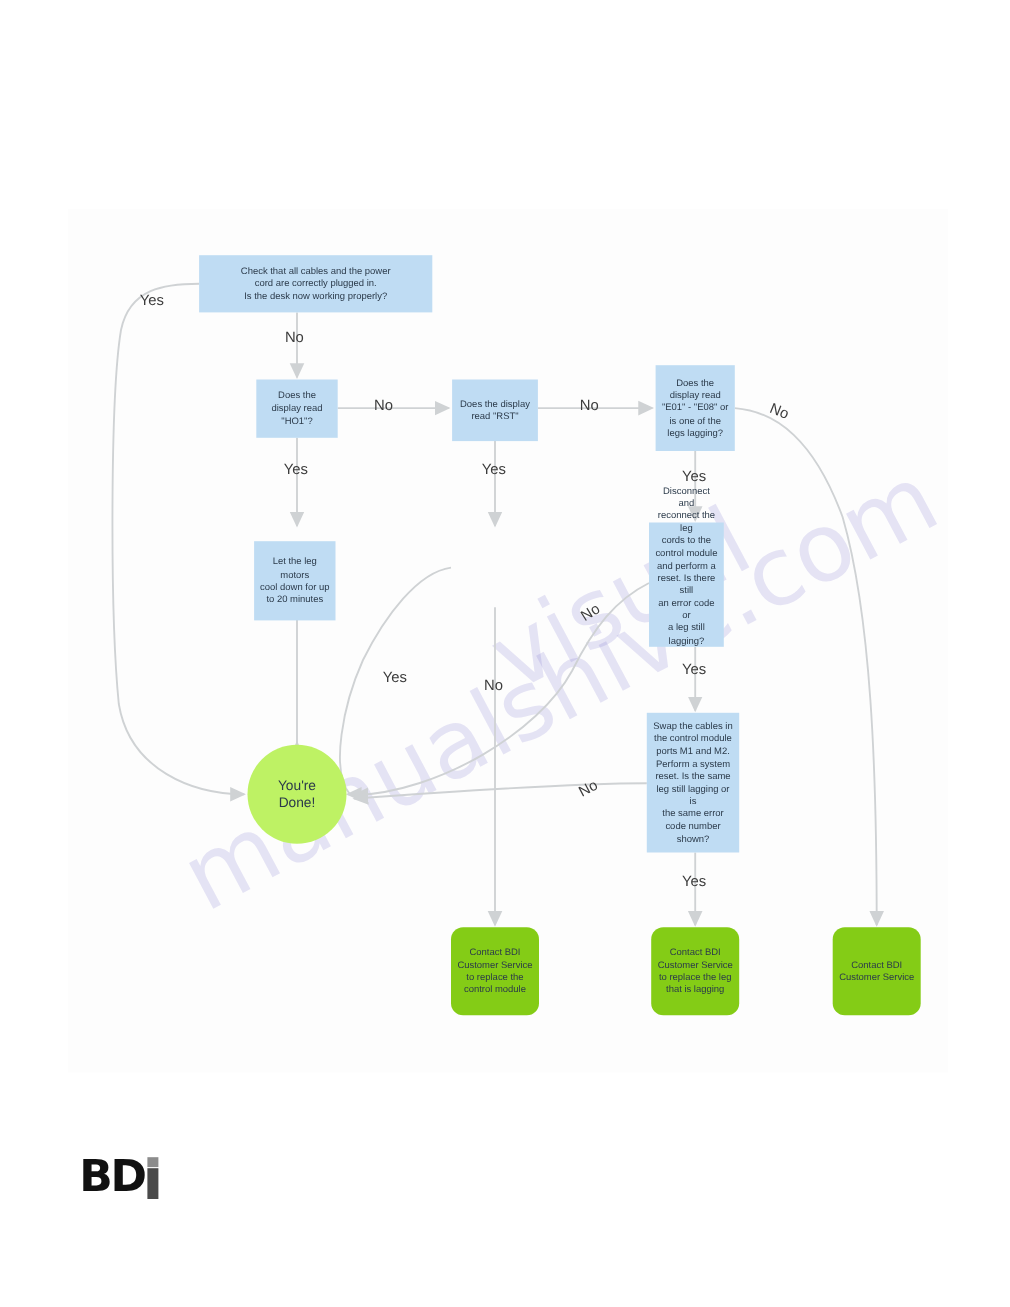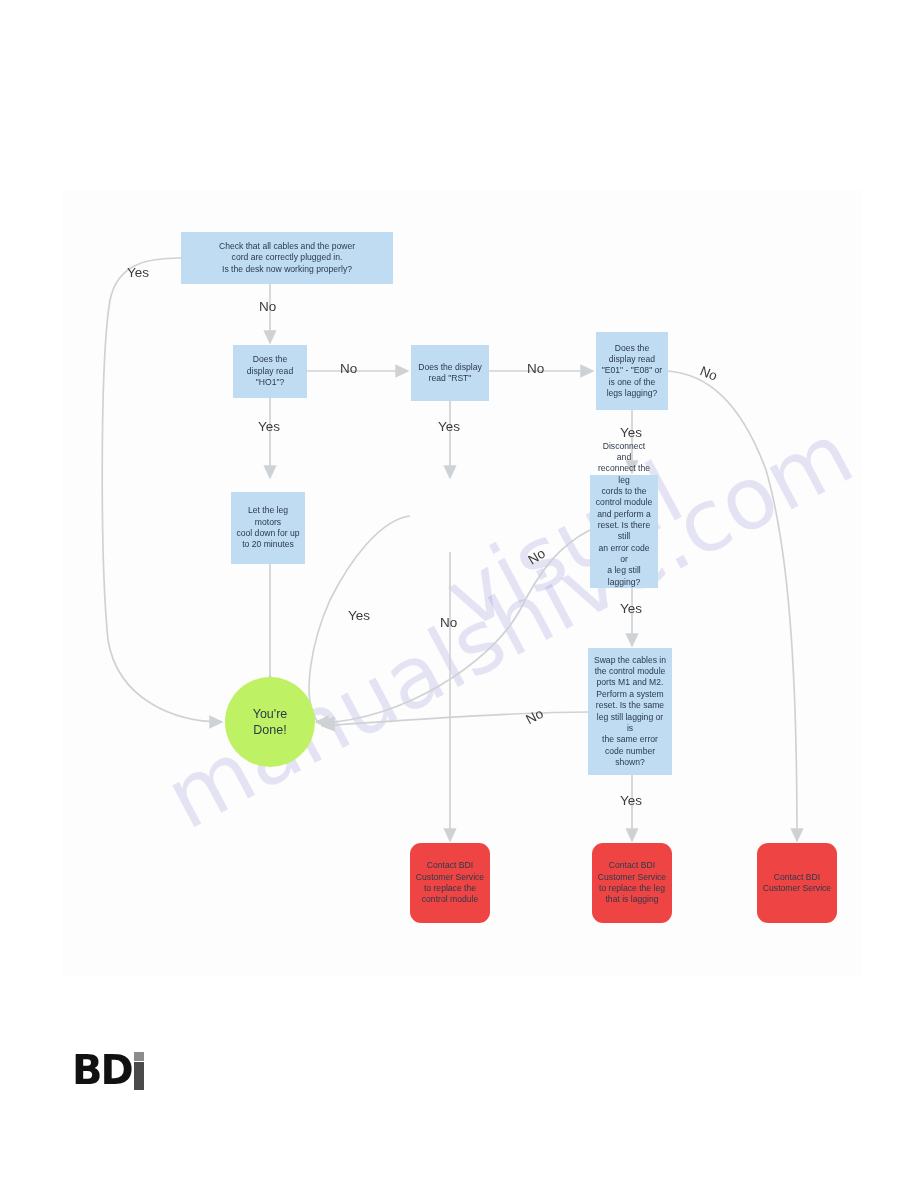--- a/index.html
+++ b/index.html
@@ -30,21 +30,21 @@
     display:flex;
     align-items:center;
     justify-content:center;
     text-align:center;
     color:#2b3a4a;
     line-height:1.32;
   }
   .node .txt{display:block;padding:0 5px;white-space:pre-line;}
 
   .n-blue{background:#bfdcf3;}
-  .n-yellow{background:#ef4444;border-radius:11px;}
+  .n-yellow{background:#84cc16;border-radius:11px;}
   .n-green{background:#bef264;border-radius:50%;}
 
   .lbl{
     position:absolute;
     color:#3c3c3c;
     font-size:13.5px;
     white-space:nowrap;
   }
 
   

